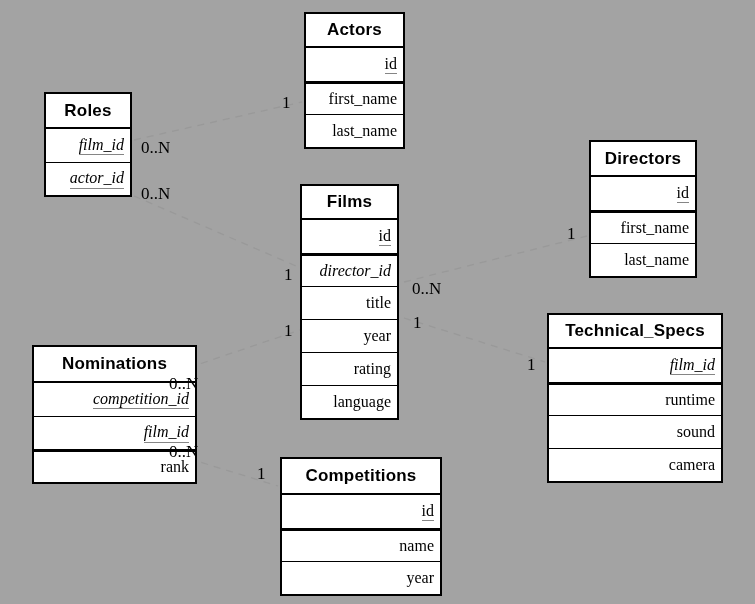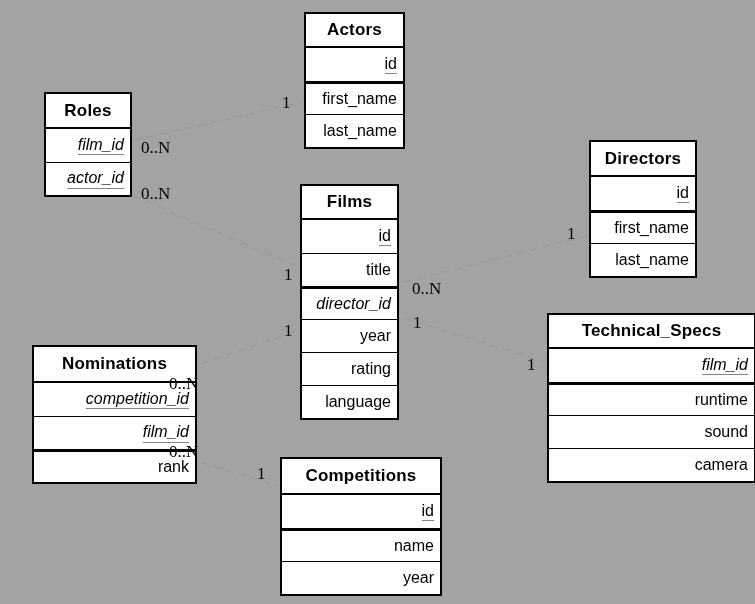--- a/index.html
+++ b/index.html
@@ -40,21 +40,21 @@
     display: flex;
     align-items: center;
     justify-content: flex-end;
     padding-right: 6px;
     font-size: 16px;
     color: #000000;
     border-top: 1px solid #000000;
   }
   .row.first { border-top: none; }
   .row.after-pk { border-top: 3px solid #000000; }
-  .txt { display: inline-block; line-height: 1.15; }
+  .txt { display: inline-block; line-height: 1.15; font-family: Liberation Serif, serif; }
   .txt.u { border-bottom: 1.5px solid #858585; }
   .txt.i { font-style: italic; }
   .card {
     position: absolute;
     z-index: 3;
     font-family: "Liberation Serif", serif;
     font-size: 17px;
     line-height: 1;
     color: #000000;
   }
@@ -94,25 +94,25 @@
     <div class="row">
         <span class="txt u i">actor_id</span>
       </div>
   </div>
 
   <div class="table" style="left:300px; top:184px; width:99px; --hh:34px; --rh:33px;">
     <div class="thead">Films</div>
     <div class="row first">
         <span class="txt u">id</span>
       </div>
+    <div class="row after-pk">
+        <span class="txt i">director_id</span>
+      </div>
     <div class="row">
         <span class="txt">title</span>
-      </div>
-    <div class="row after-pk">
-        <span class="txt i">director_id</span>
       </div>
     <div class="row">
         <span class="txt">year</span>
       </div>
     <div class="row">
         <span class="txt">rating</span>
       </div>
     <div class="row">
         <span class="txt">language</span>
       </div>
@@ -137,21 +137,21 @@
         <span class="txt u i">competition_id</span>
       </div>
     <div class="row">
         <span class="txt u i">film_id</span>
       </div>
     <div class="row after-pk">
         <span class="txt">rank</span>
       </div>
   </div>
 
-  <div class="table" style="left:547px; top:313px; width:209px; --hh:34px; --rh:33px;">
+  <div class="table" style="left:547px; top:313px; width:176px; --hh:34px; --rh:33px;">
     <div class="thead">Technical_Specs</div>
     <div class="row first">
         <span class="txt u i">film_id</span>
       </div>
     <div class="row after-pk">
         <span class="txt">runtime</span>
       </div>
     <div class="row">
         <span class="txt">sound</span>
       </div>

